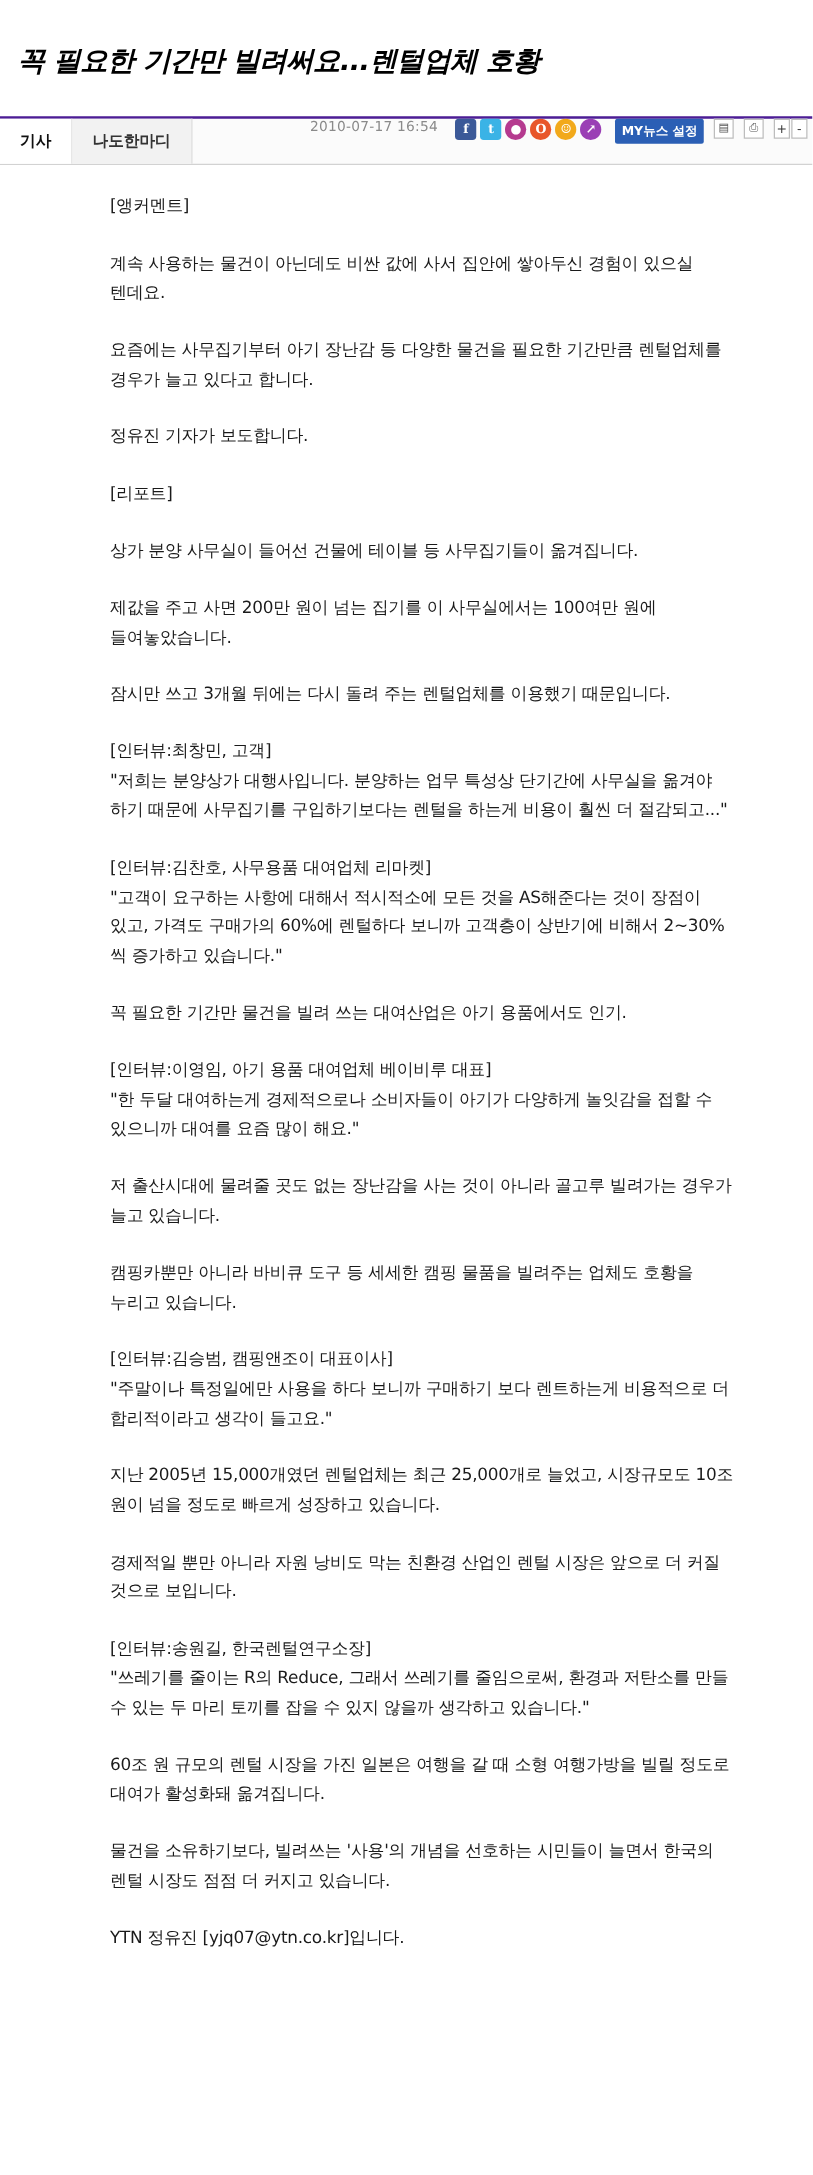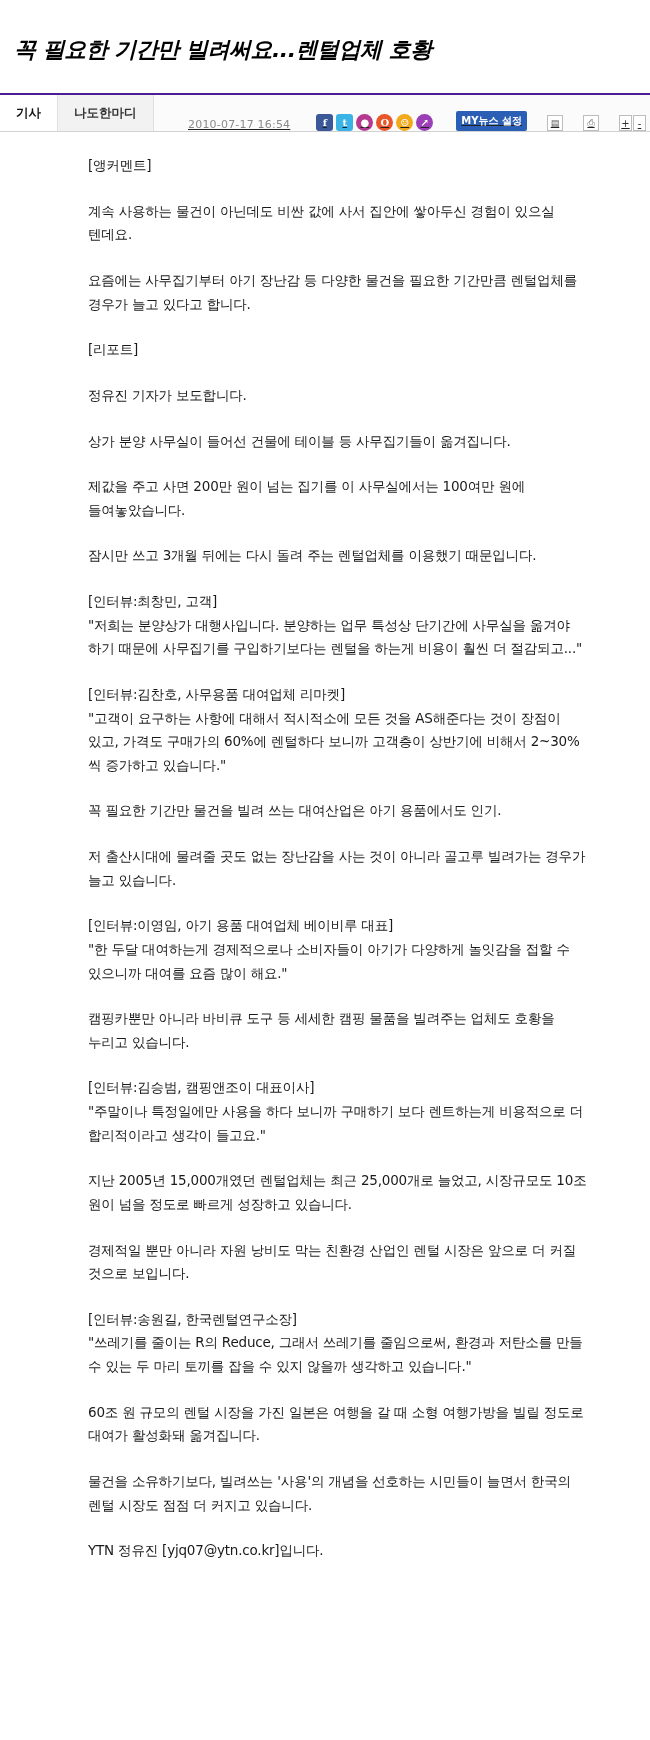--- a/index.html
+++ b/index.html
@@ -60,24 +60,23 @@
     cursor: pointer;
   }
   .tab.inactive {
     background: #f2f2f2;
     color: #333;
     font-weight: bold;
   }
   .toolbar-right {
     margin-left: auto;
     display: flex;
-    align-items: flex-end;
+    align-items: flex-start;
     padding-right: 4px;
-    gap: 20px;
-    text-decoration: underline;
+    gap: 8px;
   }
   .timestamp {
     font-size: 11px;
     color: #8a8a8a;
     margin-right: 6px;
     letter-spacing: 0.2px;
   }
   .sns {
     display: flex;
     align-items: center;
@@ -187,30 +186,30 @@
         <span class="font-btn">+</span>
         <span class="font-btn">-</span>
       </span>
     </div>
   </div>
 
   <div class="article">
     <p>[앵커멘트]</p>
     <p>계속 사용하는 물건이 아닌데도 비싼 값에 사서 집안에 쌓아두신 경험이 있으실 텐데요.</p>
     <p>요즘에는 사무집기부터 아기 장난감 등 다양한 물건을 필요한 기간만큼 렌털업체를 경우가 늘고 있다고 합니다.</p>
+    <p>정유진 기자가 보도합니다.</p>
     <p>[리포트]</p>
-    <p>정유진 기자가 보도합니다.</p>
     <p>상가 분양 사무실이 들어선 건물에 테이블 등 사무집기들이 옮겨집니다.</p>
     <p>제값을 주고 사면 200만 원이 넘는 집기를 이 사무실에서는 100여만 원에 들여놓았습니다.</p>
     <p>잠시만 쓰고 3개월 뒤에는 다시 돌려 주는 렌털업체를 이용했기 때문입니다.</p>
     <p>[인터뷰:최창민, 고객]<br>"저희는 분양상가 대행사입니다. 분양하는 업무 특성상 단기간에 사무실을 옮겨야 하기 때문에 사무집기를 구입하기보다는 렌털을 하는게 비용이 훨씬 더 절감되고..."</p>
     <p>[인터뷰:김찬호, 사무용품 대여업체 리마켓]<br>"고객이 요구하는 사항에 대해서 적시적소에 모든 것을 AS해준다는 것이 장점이 있고, 가격도 구매가의 60%에 렌털하다 보니까 고객층이 상반기에 비해서 2~30%씩 증가하고 있습니다."</p>
     <p>꼭 필요한 기간만 물건을 빌려 쓰는 대여산업은 아기 용품에서도 인기.</p>
+    <p>[인터뷰:이영임, 아기 용품 대여업체 베이비루 대표]<br>"한 두달 대여하는게 경제적으로나 소비자들이 아기가 다양하게 놀잇감을 접할 수 있으니까 대여를 요즘 많이 해요."</p>
     <p>저 출산시대에 물려줄 곳도 없는 장난감을 사는 것이 아니라 골고루 빌려가는 경우가 늘고 있습니다.</p>
-    <p>[인터뷰:이영임, 아기 용품 대여업체 베이비루 대표]<br>"한 두달 대여하는게 경제적으로나 소비자들이 아기가 다양하게 놀잇감을 접할 수 있으니까 대여를 요즘 많이 해요."</p>
     <p>캠핑카뿐만 아니라 바비큐 도구 등 세세한 캠핑 물품을 빌려주는 업체도 호황을 누리고 있습니다.</p>
     <p>[인터뷰:김승범, 캠핑앤조이 대표이사]<br>"주말이나 특정일에만 사용을 하다 보니까 구매하기 보다 렌트하는게 비용적으로 더 합리적이라고 생각이 들고요."</p>
     <p>지난 2005년 15,000개였던 렌털업체는 최근 25,000개로 늘었고, 시장규모도 10조 원이 넘을 정도로 빠르게 성장하고 있습니다.</p>
     <p>경제적일 뿐만 아니라 자원 낭비도 막는 친환경 산업인 렌털 시장은 앞으로 더 커질 것으로 보입니다.</p>
     <p>[인터뷰:송원길, 한국렌털연구소장]<br>"쓰레기를 줄이는 R의 Reduce, 그래서 쓰레기를 줄임으로써, 환경과 저탄소를 만들 수 있는 두 마리 토끼를 잡을 수 있지 않을까 생각하고 있습니다."</p>
     <p>60조 원 규모의 렌털 시장을 가진 일본은 여행을 갈 때 소형 여행가방을 빌릴 정도로 대여가 활성화돼 옮겨집니다.</p>
     <p>물건을 소유하기보다, 빌려쓰는 '사용'의 개념을 선호하는 시민들이 늘면서 한국의 렌털 시장도 점점 더 커지고 있습니다.</p>
     <p>YTN 정유진 [yjq07@ytn.co.kr]입니다.</p>
   </div>
 

